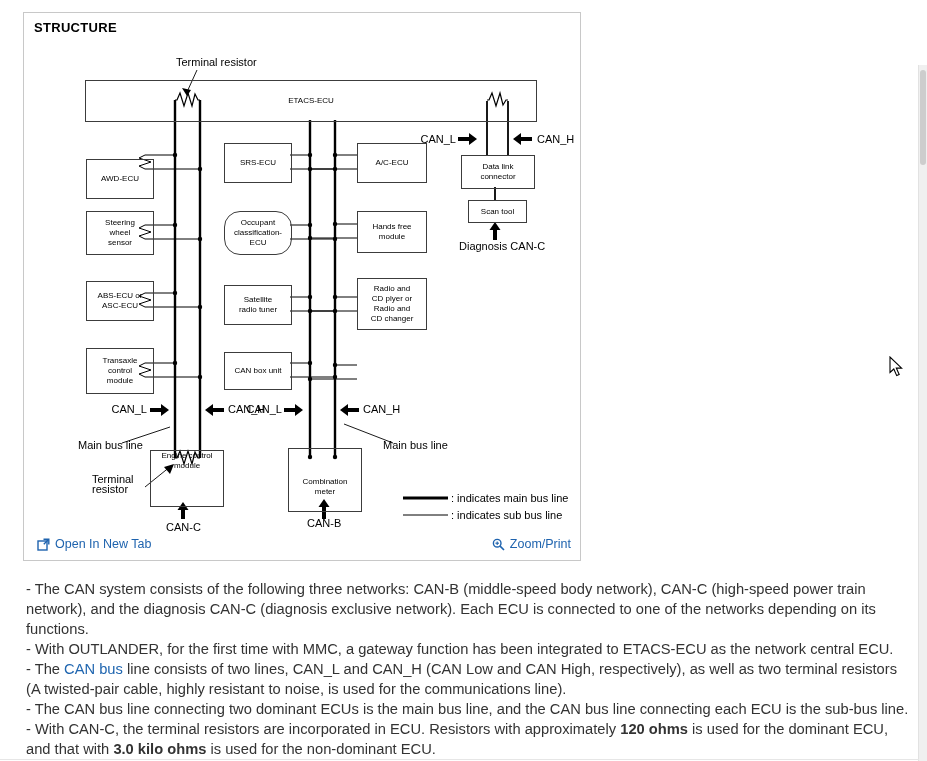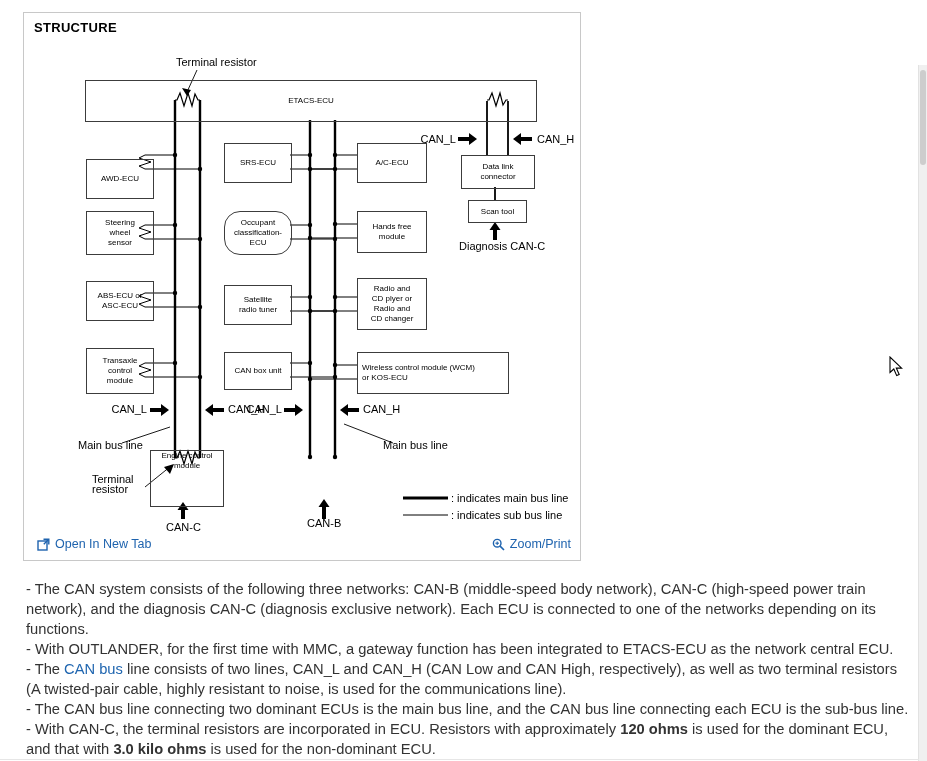--- a/index.html
+++ b/index.html
@@ -204,35 +204,35 @@
     <div class="dbox" style="left:333px;top:198px;width:68px;height:40px;">
         <span>Hands free
 module</span>
       </div>
     <div class="dbox" style="left:333px;top:265px;width:68px;height:50px;">
         <span>Radio and
 CD plyer or
 Radio and
 CD changer</span>
       </div>
-    <div class="dbox left-align" style="left:333px;top:339px;width:146px;height:40px;">
-        <span>Wireless control module (WCM)
-or KOS-ECU</span>
-      </div>
 
     <div class="dbox" style="left:437px;top:142px;width:72px;height:32px;">
         <span>Data link
 connector</span>
       </div>
     <div class="dbox" style="left:444px;top:187px;width:57px;height:21px;">
         <span>Scan tool</span>
       </div>
     <div class="dbox bottom-text" style="left:126px;top:437px;width:72px;height:50px;">
         <span>Engine control
 module</span>
+      </div>
+    <div class="dbox low-text" style="left:264px;top:435px;width:72px;height:48px;">
+        <span>Combination
+meter</span>
       </div>
 
     <div class="dlabel" style="left:152px;top:44px;">Terminal resistor</div>
     <div class="dlabel tr" style="left:396px;top:121px;width:36px;">CAN_L</div>
     <div class="dlabel" style="left:513px;top:121px;">CAN_H</div>
     <div class="dlabel" style="left:435px;top:228px;">Diagnosis CAN-C</div>
 
     <div class="dlabel tr" style="left:87px;top:391px;width:36px;">CAN_L</div>
     <div class="dlabel" style="left:204px;top:391px;">CAN_H</div>
     <div class="dlabel tr" style="left:222px;top:391px;width:36px;">CAN_L</div>

